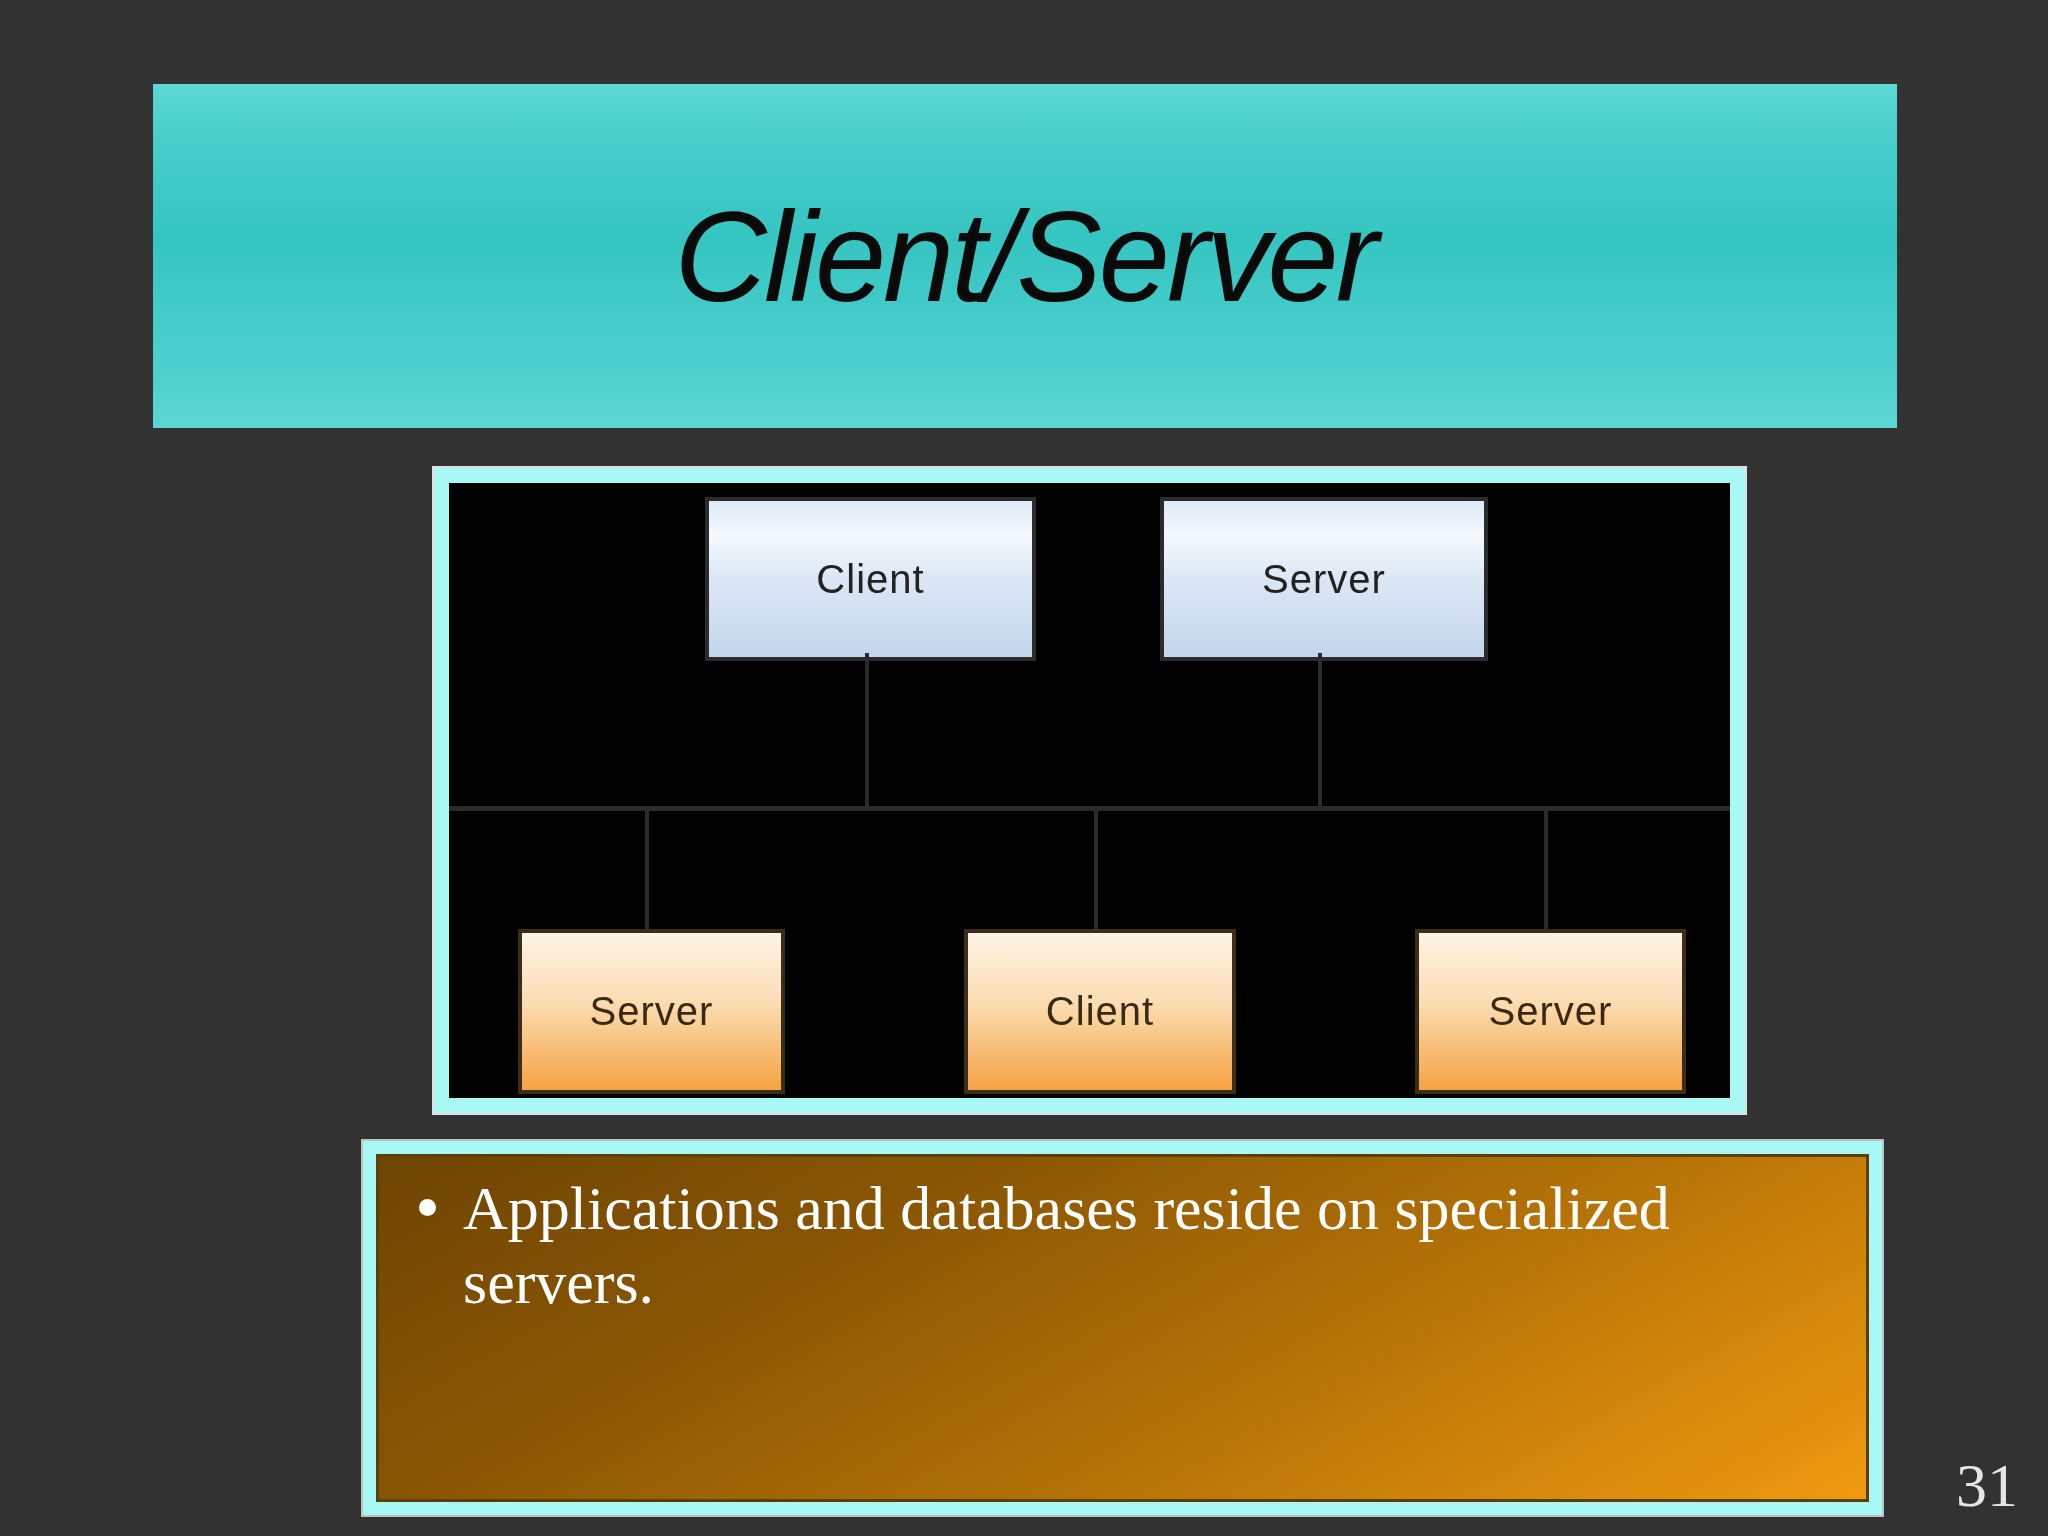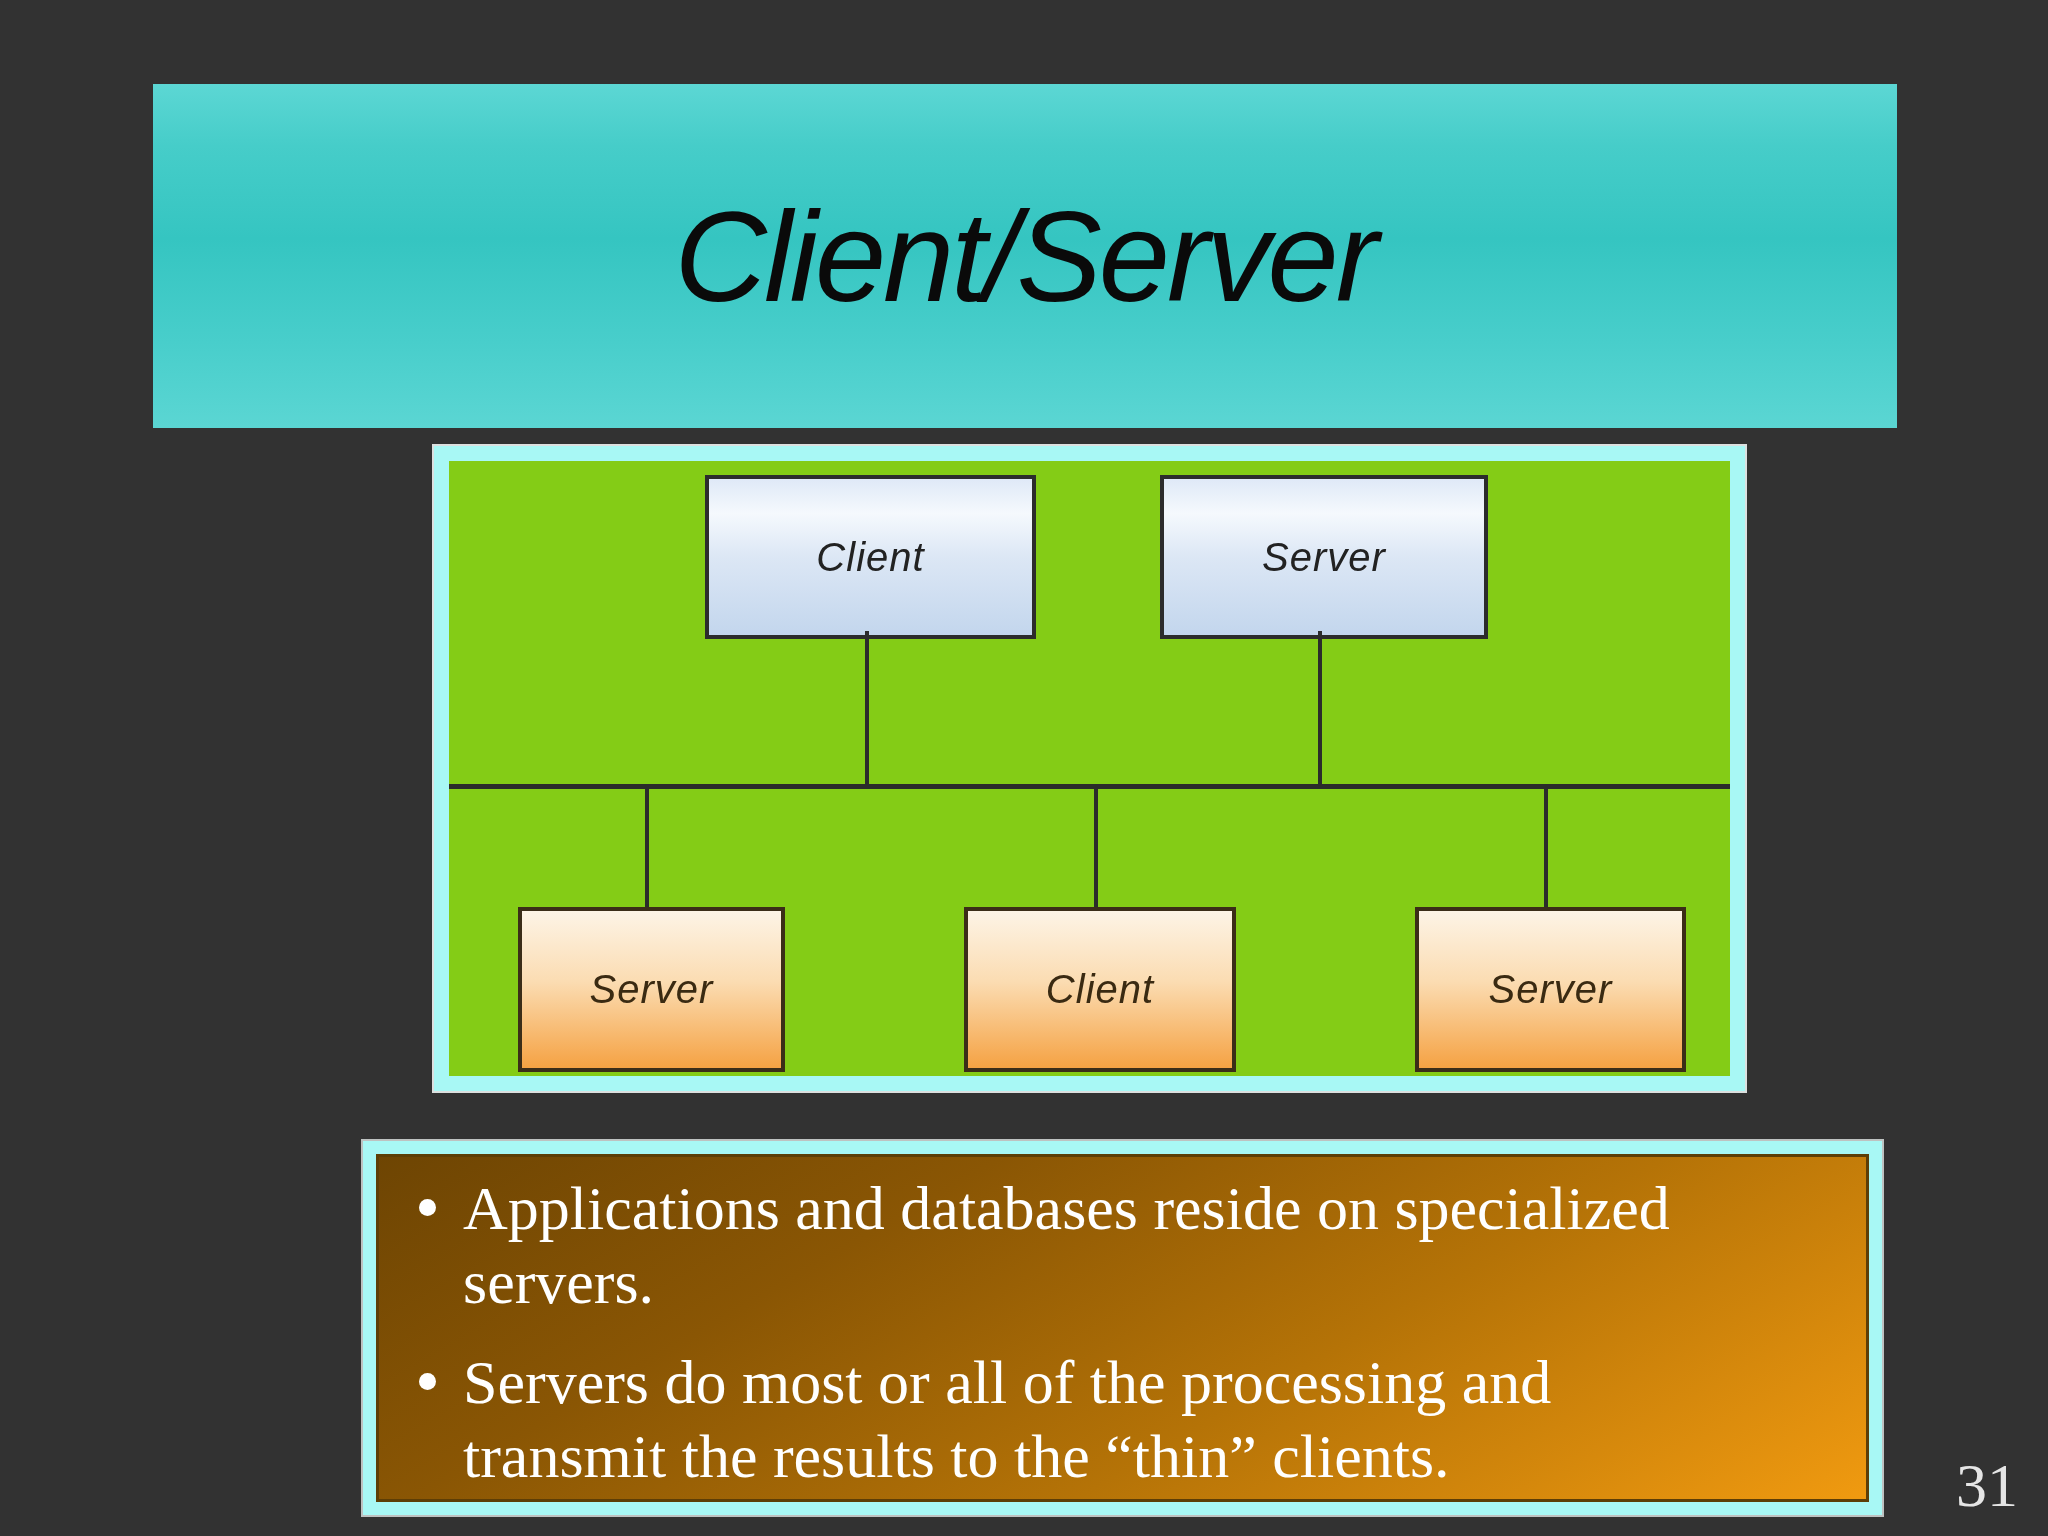--- a/index.html
+++ b/index.html
@@ -12,24 +12,23 @@
     position:absolute;left:153px;top:84px;width:1744px;height:344px;
     background:linear-gradient(180deg,#5cd7d4 0%,#46cdc9 18%,#35c5c1 45%,#48cecb 75%,#5bd6d3 100%);
     display:flex;align-items:center;justify-content:center;font-style:italic;
   }
   .title-text{
     font-size:128px;letter-spacing:-3px;color:#0a0a0a;
     font-family:"Liberation Sans",sans-serif;white-space:nowrap;
   }
   
   .diagram-panel{
-    position:absolute;left:434px;top:446px;width:1281px;height:615px;
-    background:#84cc16;border:15px solid #a8f8f5;
+    position:absolute;left:434px;top:468px;width:1281px;height:615px;
+    background:#000000;border:15px solid #a8f8f5;
     box-shadow:0 0 0 2px rgba(250,255,254,.85);
-    font-style:italic;
   }
   .diagram-inner{position:absolute;inset:0;}
   .node{
     position:absolute;display:flex;align-items:center;justify-content:center;
     font-size:40px;letter-spacing:1px;
   }
   .node-blue{
     background:linear-gradient(180deg,#dfe9f7 0%,#f5f9fd 22%,#dce7f5 50%,#c3d6ed 100%);
     border:4px solid #2c2c2c;color:#222222;
   }
@@ -106,24 +105,19 @@
   </div>
 
   <div class="bullet-panel">
     <div class="bullet-inner">
       <ul class="bullet-list">
         <li class="bullet-item">
           <span class="bullet-dot"></span>
           <div>Applications and databases reside on specialized</div>
           <div>servers.</div>
         </li>
-        <li class="bullet-item">
-          <span class="bullet-dot"></span>
-          <div>Servers do most or all of the processing and</div>
-          <div>transmit the results to the “thin” clients.</div>
-        </li>
       </ul>
     </div>
   </div>
 
   <div class="page-number">31</div>
 
 </div>
 
 </body></html>

